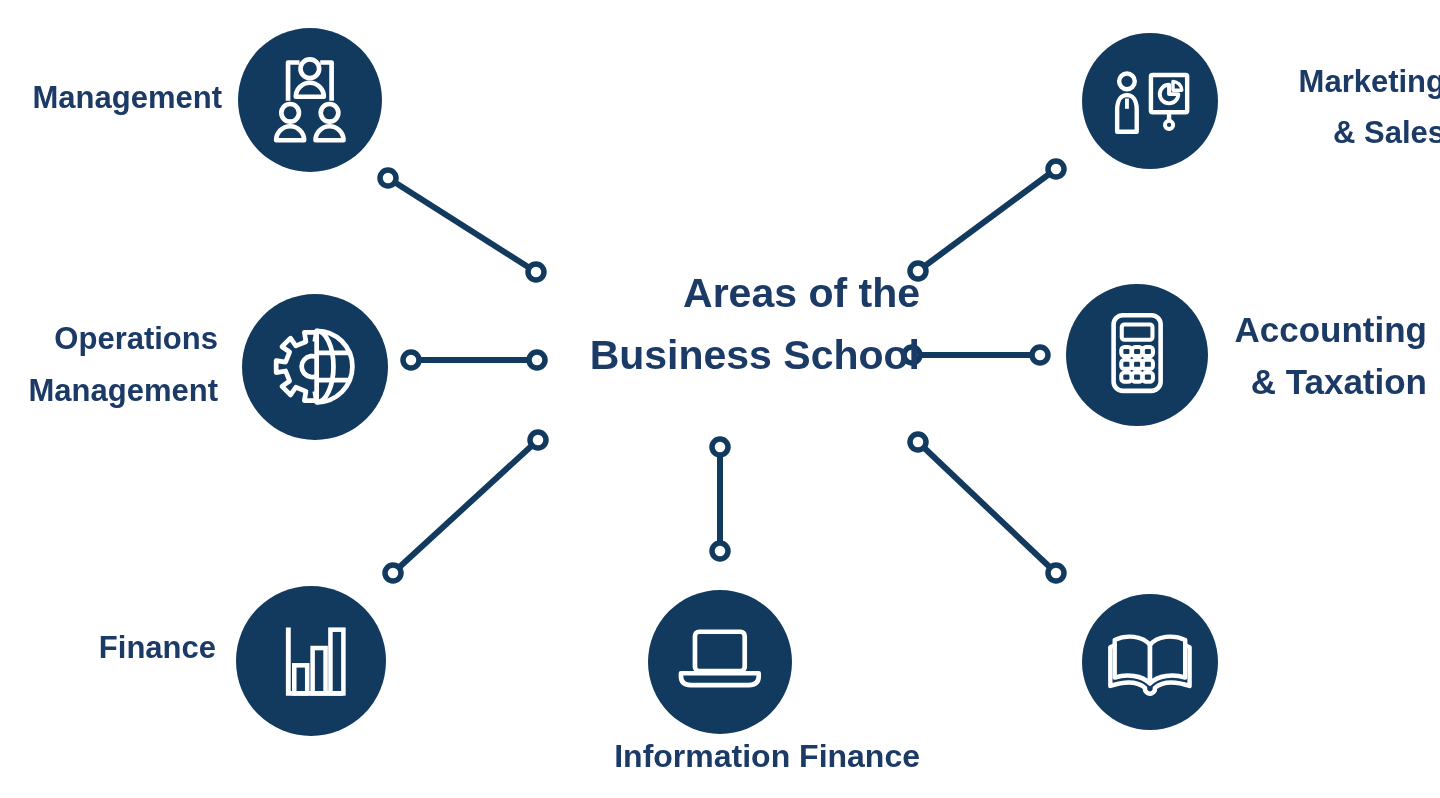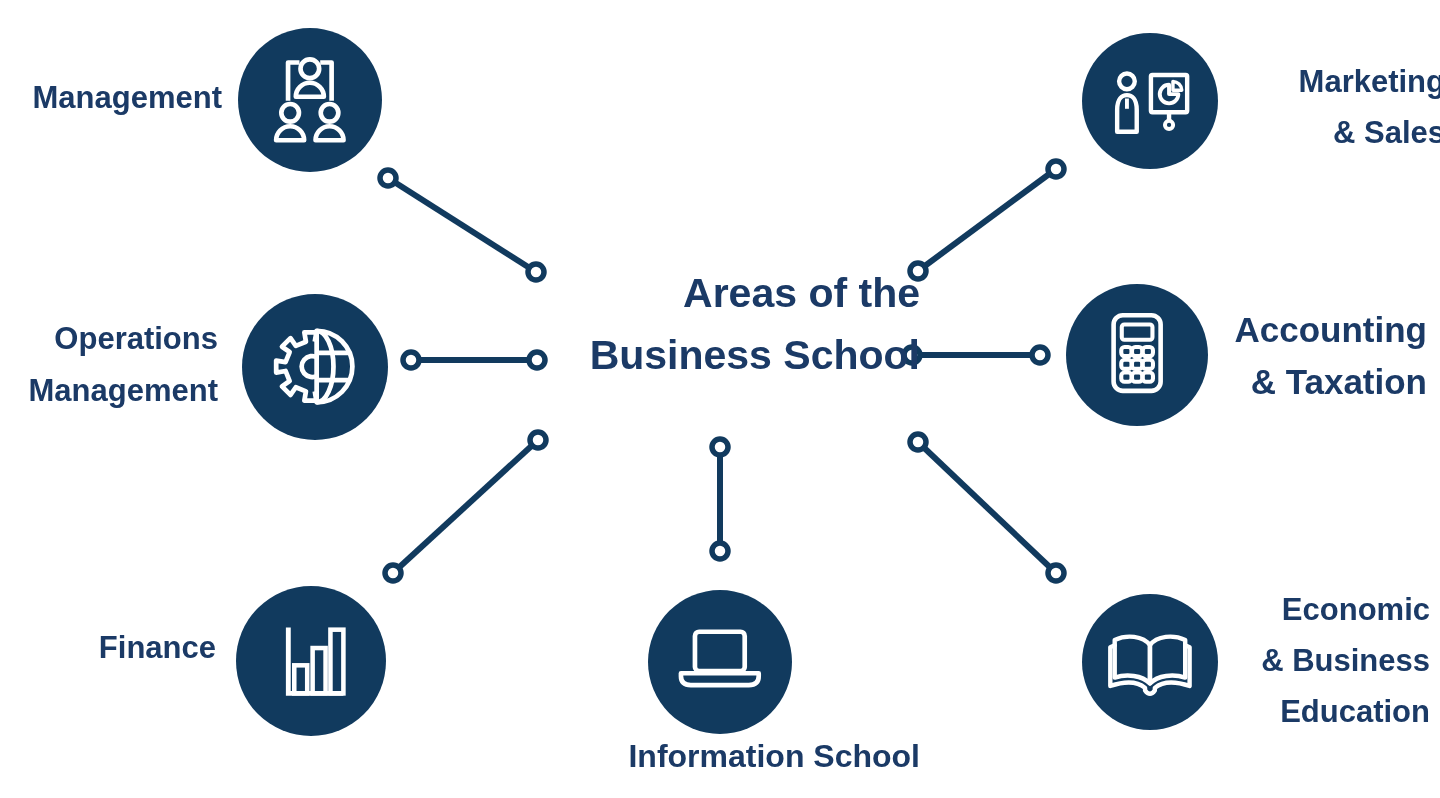--- a/index.html
+++ b/index.html
@@ -147,21 +147,21 @@
   <div class="label l-finance">Finance</div>
 
   <div class="node-circle c-infosys">
     <svg viewBox="0 0 100 100">
       <g class="icon-stroke" stroke-linejoin="round">
         <rect x="26" y="21" width="48" height="38" rx="4"></rect>
         <path d="M12.5 61 H87.5 V64 Q87.5 72.5 78 72.5 H22 Q12.5 72.5 12.5 64 Z"></path>
       </g>
     </svg>
   </div>
-  <div class="label l-infosys">Information School</div>
+  <div class="label l-infosys">Information Finance</div>
 
   <div class="node-circle c-marketing">
     <svg viewBox="0 0 100 100">
       <g class="icon-stroke" stroke-linejoin="round">
         <circle cx="26.5" cy="30" r="8"></circle>
         <path d="M16.5 81.5 L16.5 59 C16.5 48 21.5 44 26.5 44 C31.5 44 36.5 48 36.5 59 L36.5 81.5 Z"></path>
         <path d="M26.5 47.5 V58" stroke-width="4"></path>
         <rect x="51" y="23.5" width="37" height="38" rx="1.5"></rect>
         <path d="M69.5 33.5 A9.5 9.5 0 1 0 79 43 L69.5 43 Z" stroke-width="4"></path>
         <path d="M73.5 30 A9.5 9.5 0 0 1 82.5 39 L73.5 39 Z" stroke-width="3.5"></path>
@@ -195,17 +195,14 @@
 
   <div class="node-circle c-economic">
     <svg viewBox="0 0 100 100">
       <g class="icon-stroke" stroke-linejoin="round" stroke-linecap="round">
         <path d="M50 33 C43 23 26 22 14 27.5 L14 66 C26 62 42 63.5 50 72 Z"></path>
         <path d="M50 33 C57 23 74 22 86 27.5 L86 66 C74 62 58 63.5 50 72 Z"></path>
         <path d="M14 33 L9.5 35 V74.5 C26 69 38 70.5 45 76.5 L45 79 Q50 86 55 79 L55 76.5 C62 70.5 74 69 90.5 74.5 V35 L86 33"></path>
       </g>
     </svg>
   </div>
-  <div class="label l-economic">Economic
-&amp; Business
-Education</div>
 
 </div>
 
 </body></html>

